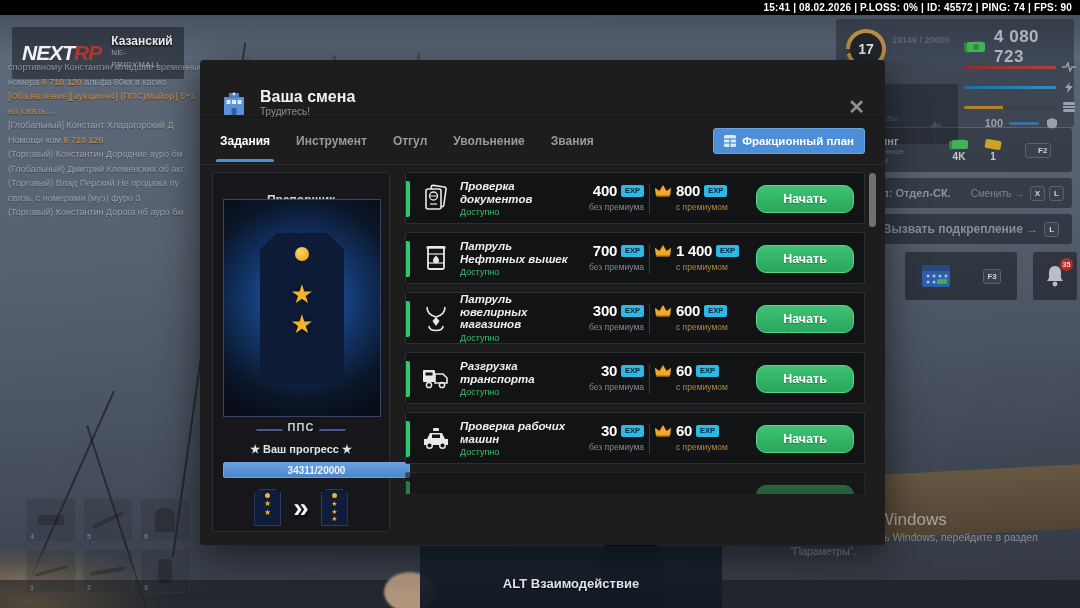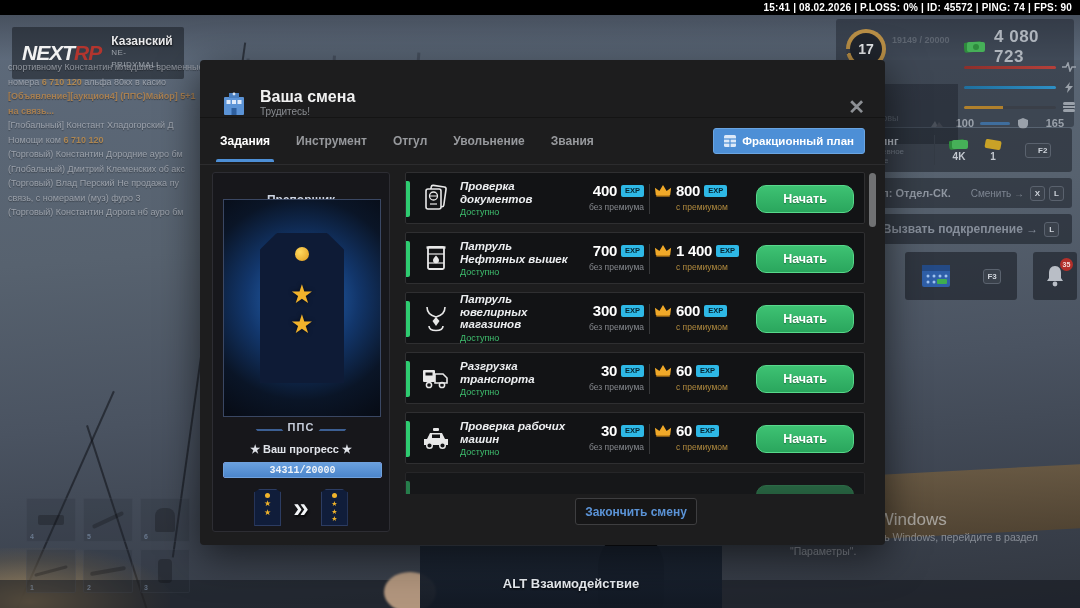--- a/index.html
+++ b/index.html
@@ -36,21 +36,21 @@
 
   
   #hud { position:absolute; left:836px; top:19px; width:238px; height:108px; background:rgba(24,29,37,.42); border-radius:3px; z-index:5; }
   #hud .lvl-ring { position:absolute; left:10px; top:10px; width:40px; height:40px; border-radius:50%; background:conic-gradient(from -90deg,#b98f46 0 346deg,#3b414b 346deg 360deg); display:flex; align-items:center; justify-content:center; }
   #hud .lvl-inner { width:32px; height:32px; border-radius:50%; background:#20252d; color:#e6e8eb; font-size:14px; font-weight:bold; display:flex; align-items:center; justify-content:center; }
   #hud .lvl-progress { position:absolute; left:56px; top:16px; width:60px; color:#5d6570; font-size:9px; font-weight:bold; line-height:11px; }
   #hud .money-row { position:absolute; left:128px; top:8px; display:flex; align-items:center; gap:8px; color:#aeb4bc; font-size:17px; font-weight:bold; letter-spacing:.5px; }
   .bar-row { position:absolute; left:128px; display:flex; align-items:center; gap:6px; }
   .bar { width:92px; height:3px; border-radius:2px; }
   .bar-row .ic { width:14px; height:12px; display:flex; align-items:center; justify-content:center; }
-  .bar-row .val { color:#9aa1aa; font-size:11px; font-weight:bold; width:28px; text-align:right; }
+  .bar-row .val { color:#9aa1aa; font-size:11px; font-weight:bold; width:28px; text-align:right;margin-left:29px; }
   #cash951 { position:absolute; left:838px; top:84px; width:120px; height:60px; background:rgba(24,29,37,.42); z-index:5; padding:4px 10px; }
   #cash951 .v { color:#8b929c; font-size:15px; font-weight:bold; }
   #cash951 .s { color:#525a66; font-size:9px; line-height:11px; margin-top:8px; }
 
   
   .side-panel { position:absolute; background:rgba(22,26,34,.5); border-radius:3px; z-index:5; color:#9aa1ac; }
   #panel-daily { left:848px; top:128px; width:224px; height:44px; display:flex; align-items:center; }
   #panel-daily .tt { font-size:11px; font-weight:bold; color:#aeb4be; line-height:12px; }
   #panel-daily .st { font-size:8px; color:#6d7580; }
   #panel-daily .cell { display:flex; flex-direction:column; align-items:center; font-size:10px; font-weight:bold; color:#c3c8cf; margin-left:14px; }
@@ -98,21 +98,21 @@
   #rank-img { position:absolute; left:10px; top:26px; width:158px; height:218px; border:1px solid #3a4763; background:radial-gradient(circle at 50% 46%, #2a6fc4 0%, #12366b 40%, #0a1527 72%, #070b14 100%); display:flex; align-items:center; justify-content:center; overflow:hidden; }
   .epaulette { width:84px; height:150px; background:#0e1b36; clip-path:polygon(0 11%, 20% 0, 80% 0, 100% 11%, 100% 100%, 0 100%); display:flex; flex-direction:column; align-items:center; box-shadow:0 0 30px rgba(40,110,220,.6); }
   .epaulette .btn-dot { width:14px; height:14px; border-radius:50%; background:radial-gradient(circle at 35% 35%, #ffd95e, #e09b1d); margin-top:14px; }
   .epaulette .stars { color:#f2b32b; font-size:26px; line-height:30px; text-align:center; margin-top:18px; text-shadow:0 0 4px rgba(0,0,0,.6); }
   #div-row { position:absolute; left:0; top:248px; width:100%; display:flex; align-items:center; justify-content:center; gap:8px; }
   #div-row .chev { width:26px; height:8px; border-bottom:2px solid #3c5f93; }
   #div-row .chev.l { transform:skewX(40deg); }
   #div-row .chev.r { transform:skewX(-40deg); }
   #div-row .dname { color:#c7cedb; font-size:11px; font-weight:bold; letter-spacing:1px; }
   #prog-label { position:absolute; left:0; top:270px; width:100%; text-align:center; color:#dfe2e8; font-size:11px; font-weight:bold; }
-  #prog-bar { position:absolute; left:10px; top:289px; width:159px; height:16px; background:#be185d; border:1px solid #6fa1dd; border-radius:2px; overflow:hidden;font-family:Liberation Mono, monospace; }
+  #prog-bar { position:absolute; left:10px; top:289px; width:187px; height:16px; background:#be185d; border:1px solid #6fa1dd; border-radius:2px; overflow:hidden; }
   #prog-fill { position:absolute; inset:0; background:linear-gradient(180deg,#69a0de,#4c86cc); }
   #prog-text { position:absolute; inset:0; text-align:center; font-size:10px; font-weight:bold; color:#eef3f9; line-height:15px; }
   #rank-next { position:absolute; left:0; top:316px; width:100%; display:flex; align-items:center; justify-content:center; gap:12px; }
   .mini-ep { width:27px; height:37px; background:#101d3a; border:1px solid #2c3c62; clip-path:polygon(0 9%, 20% 0, 80% 0, 100% 9%, 100% 100%, 0 100%); display:flex; flex-direction:column; align-items:center; }
   .mini-ep .d { width:5px; height:5px; border-radius:50%; background:#f0b32b; margin-top:3px; }
   .mini-ep .s { color:#f0b32b; font-size:8px; line-height:8.5px; margin-top:2px; text-align:center; }
   #rank-next .arrow { color:#f2f4f7; font-size:28px; font-weight:bold; text-shadow:1px 2px 2px rgba(0,0,0,.7); line-height:28px; }
 
   
   #task-list { position:absolute; left:205px; top:112px; width:460px; height:322px; overflow:hidden; }
@@ -618,14 +618,13 @@
             <circle cx="9" cy="18" r="4" fill="none" stroke="#5a5c60" stroke-width="1.6"></circle>
             <circle cx="17" cy="16" r="3" fill="#5a5c60"></circle>
           </svg>
         </div>
       <button class="start-btn" style="background:linear-gradient(180deg,#2f9a5c,#247e4b); border-color:#3aa867;"></button>
     </div>
   </div>
 
   <div id="scroll-thumb"></div>
 
-  <button id="finish-btn">Закончить смену</button>
 </div>
 
 </body></html>

